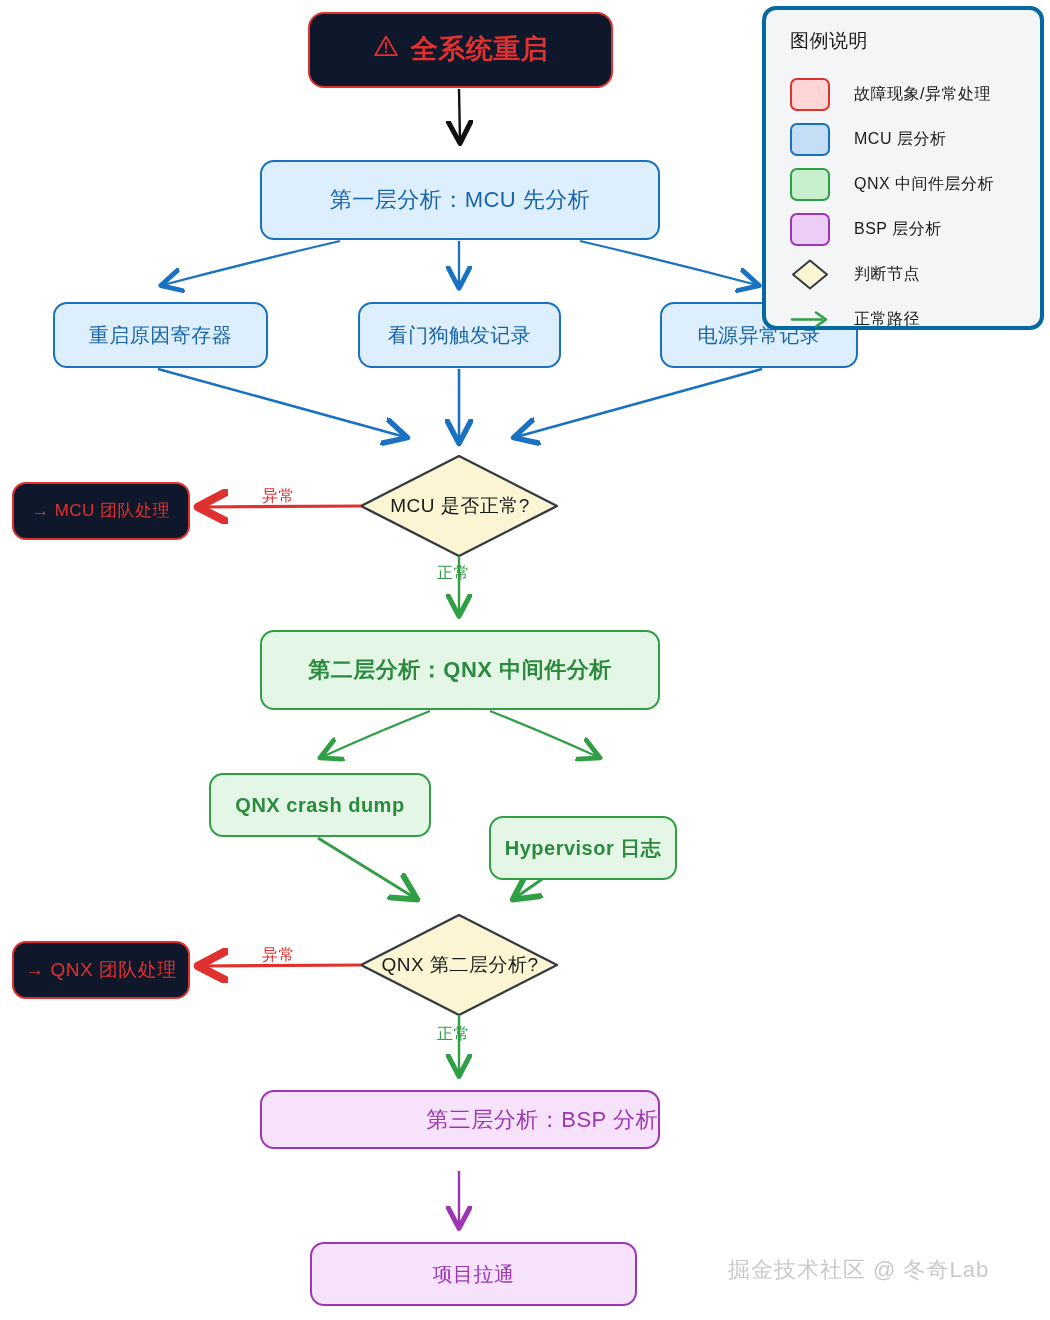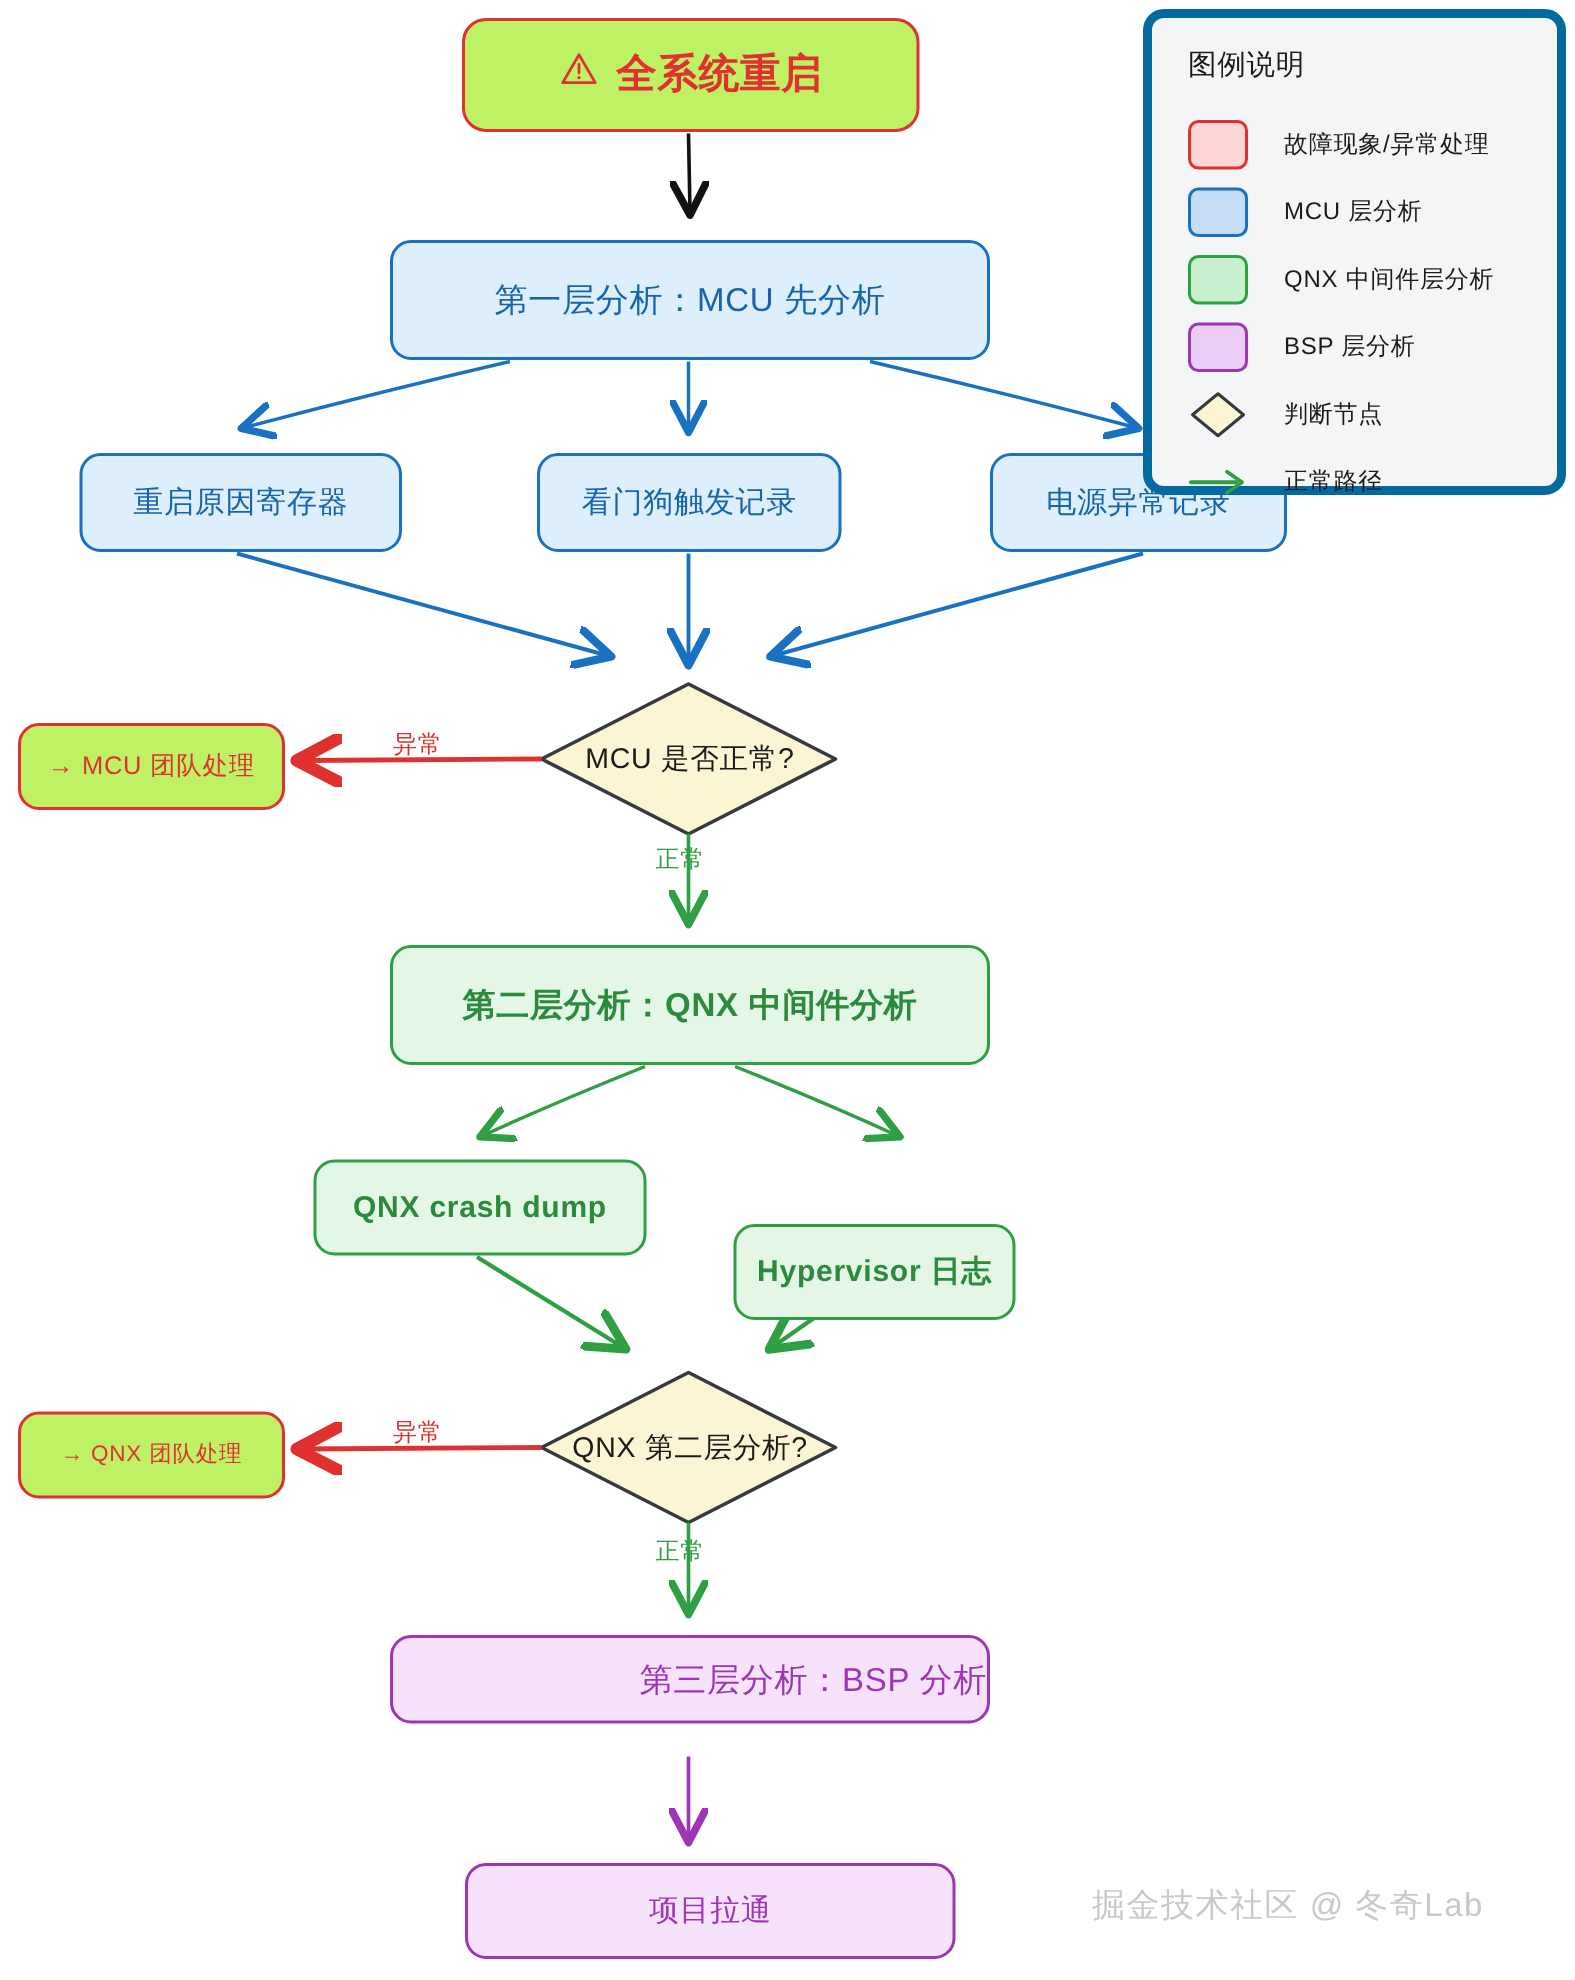--- a/index.html
+++ b/index.html
@@ -35,21 +35,21 @@
     text-align: center;
     border-width: 2.5px;
     border-style: solid;
     border-radius: 14px;
     line-height: 1.25;
     letter-spacing: 0.5px;
   }
 
   .node.red {
     border-color: #e03131;
-    background: #bef264;
+    background: #0f172a;
     color: #e03131;
   }
   .node.blue {
     border-color: #1971c2;
     background: #ddeefc;
     color: #1864ab;
   }
   .node.green {
     border-color: #2f9e44;
     background: #e4f7e6;
@@ -80,21 +80,21 @@
   .n-mcu1 { left: 53px;  top: 302px; width: 215px; height: 66px; font-size: 20px; }
   .n-mcu2 { left: 358px; top: 302px; width: 203px; height: 66px; font-size: 20px; }
   .n-mcu3 { left: 660px; top: 302px; width: 198px; height: 66px; font-size: 20px; }
 
   .n-mcu-team {
     left: 12px; top: 482px; width: 178px; height: 58px;
     font-size: 17px;
   }
   .n-qnx-team {
     left: 12px; top: 941px; width: 178px; height: 58px;
-    font-size: 15px;
+    font-size: 19px;
   }
 
   .n-l2 {
     left: 260px; top: 630px; width: 400px; height: 80px;
     font-size: 22px;
   }
   .n-qnx1 { left: 209px; top: 773px; width: 222px; height: 64px; font-size: 20px; }
   .n-qnx2 { left: 489px; top: 816px; width: 188px; height: 64px; font-size: 20px; }
 
   .n-l3 {
@@ -134,21 +134,21 @@
   .el-ok1  { left: 437px; top: 563px; }
   .el-ok2  { left: 437px; top: 1024px; }
 
   
   #legend {
     position: absolute;
     left: 762px; top: 6px;
     width: 282px; height: 324px;
     box-sizing: border-box;
     background: #f4f5f7;
-    border: 6px solid #0369a1;
+    border: 4px solid #0369a1;
     border-radius: 14px;
     padding: 18px 18px 0 24px;
   }
   #legend .lg-title {
     font-size: 19px;
     color: #1a1a1a;
     margin-bottom: 18px;
     letter-spacing: 0.5px;
   }
   .lg-row {

